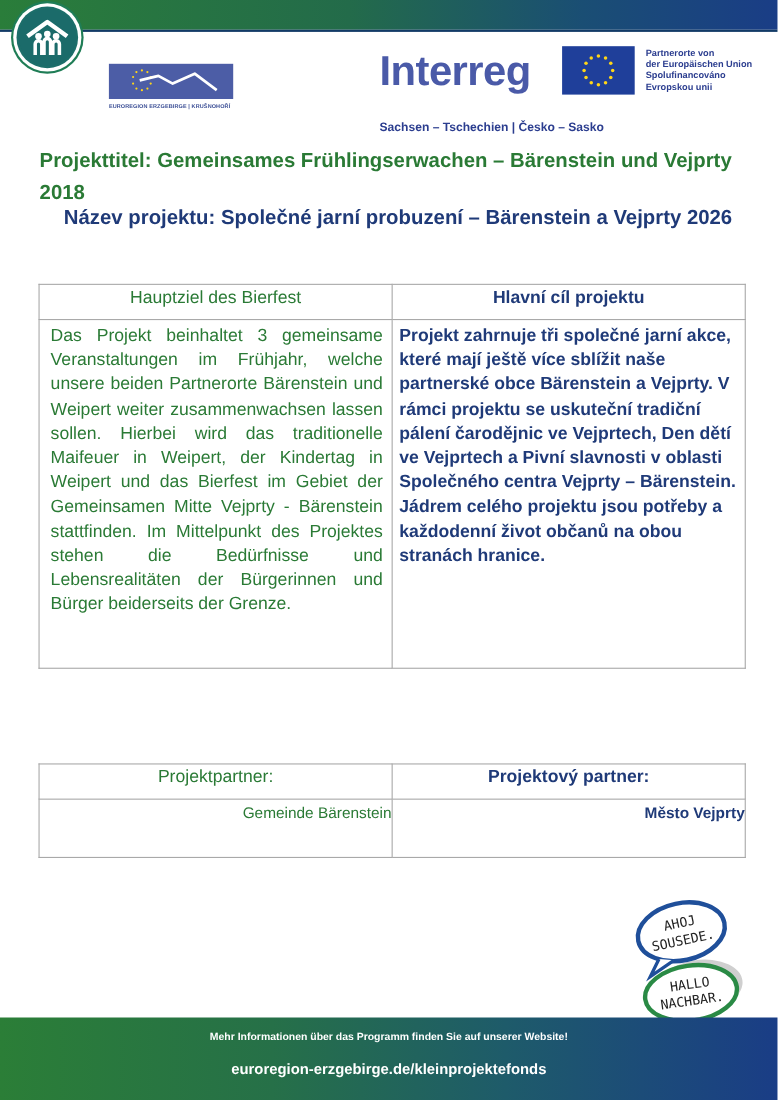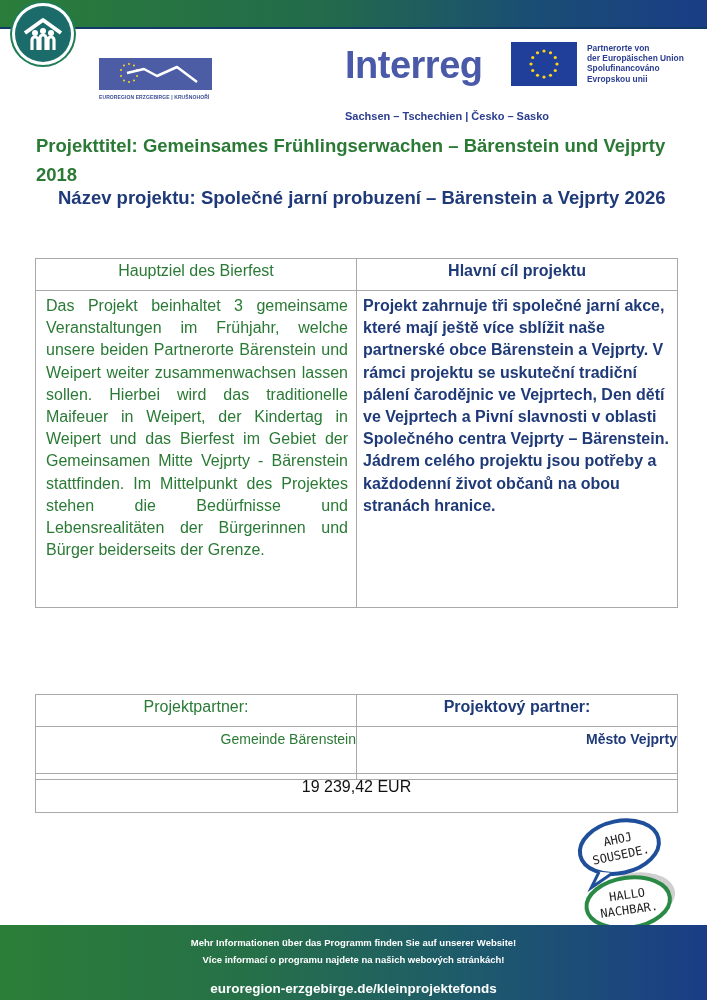--- a/index.html
+++ b/index.html
@@ -164,23 +164,20 @@
   </tr>
   <tr>
     <td class="partner-val green">Gemeinde Bärenstein</td>
     <td class="partner-val blue">Město Vejprty</td>
   </tr>
 </tbody>
   </table>
 
 <table class="info" style="top:773px;">
   <tbody>
-  <tr>
-    <td class="cost-val" colspan="2">19 239,42 EUR</td>
-  </tr>
 </tbody>
   </table>
 
 <div class="bubbles">
   <svg width="110" height="130" viewBox="0 0 110 130">
     <g transform="rotate(-8 55 65)">
       <path d="M20 112 L30 96 A40 24 0 1 1 62 104 Z" fill="#cfcfcf" transform="translate(3,3)"></path>
       <ellipse cx="55" cy="88" rx="42" ry="25" fill="#ffffff" stroke="#2a8a45" stroke-width="4"></ellipse>
       <path d="M30 108 L22 122 L44 111" fill="#ffffff" stroke="#2a8a45" stroke-width="3"></path>
       <text x="55" y="84" text-anchor="middle" font-family="DejaVu Sans Mono, monospace" font-size="12" fill="#222">HALLO</text>
@@ -190,15 +187,14 @@
       <ellipse cx="50" cy="32" rx="40" ry="26" fill="#ffffff" stroke="#1f4f9a" stroke-width="4"></ellipse>
       <path d="M25 52 L14 66 L38 56" fill="#ffffff" stroke="#1f4f9a" stroke-width="3"></path>
       <text x="50" y="28" text-anchor="middle" font-family="DejaVu Sans Mono, monospace" font-size="12" fill="#222">AHOJ</text>
       <text x="50" y="44" text-anchor="middle" font-family="DejaVu Sans Mono, monospace" font-size="12" fill="#222">SOUSEDE.</text>
     </g>
   </svg>
 </div>
 
 <div class="footer">
   <div class="l1">Mehr Informationen über das Programm finden Sie auf unserer Website!</div>
-  <div class="l2">Více informací o programu najdete na našich webových stránkách!</div>
   <div class="url">euroregion-erzgebirge.de/kleinprojektefonds</div>
 </div>
 
 </body></html>

